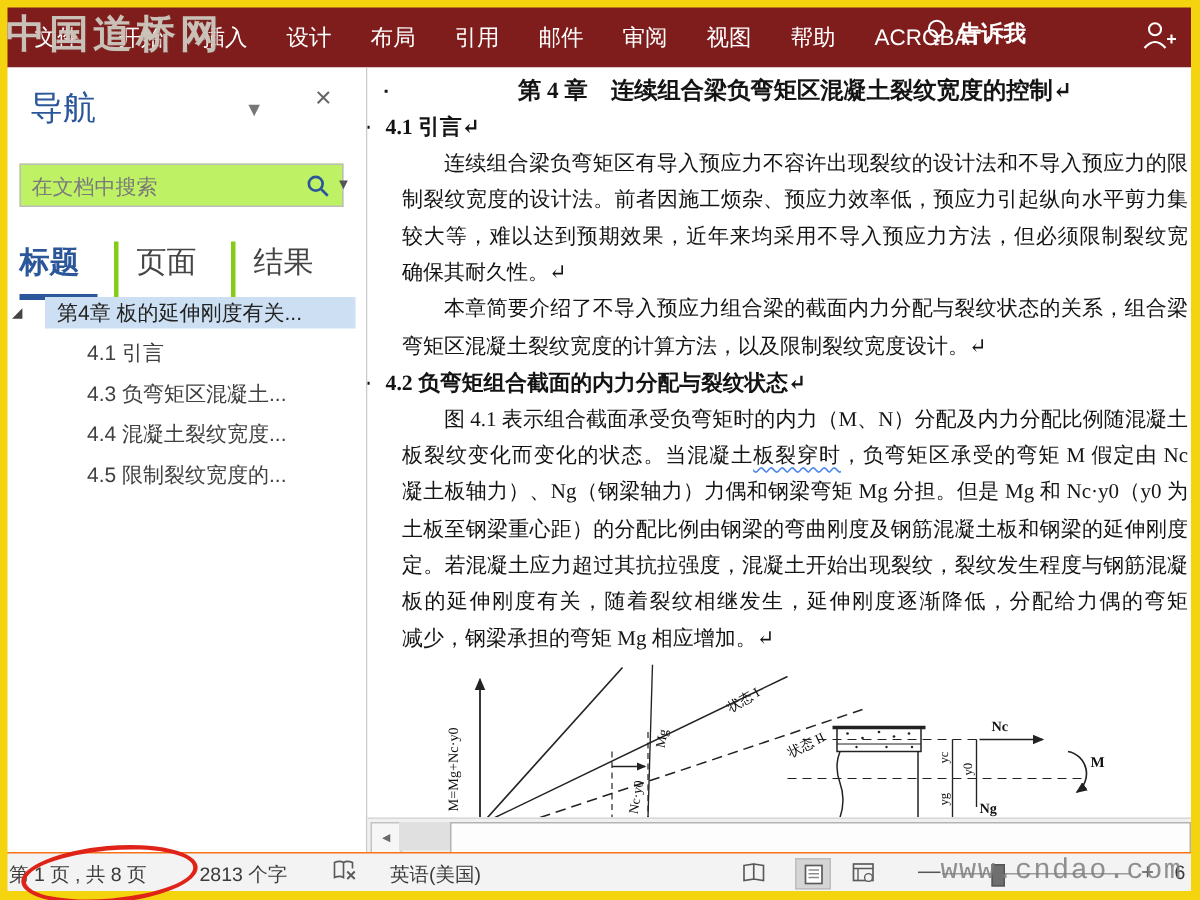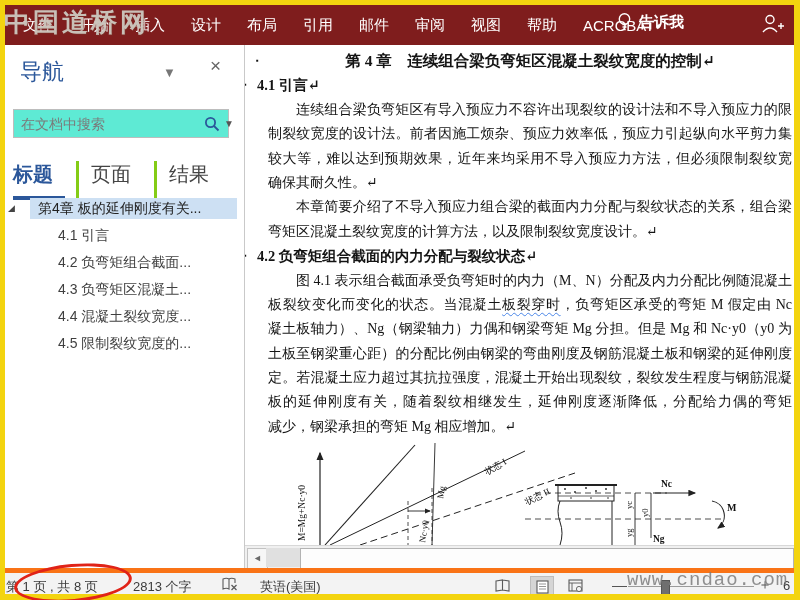--- a/index.html
+++ b/index.html
@@ -18,21 +18,21 @@
   .tellme{position:absolute;left:617px;top:12px;display:flex;align-items:center;color:#fff;font-size:15px;font-weight:bold;}
   .tellme .bulb{margin-right:7px;display:inline-flex;}
   .signin{position:absolute;left:760px;top:13px;}
   
   .nav{position:absolute;left:5px;top:45px;width:239px;height:523px;background:#fff;
        border-right:1px solid #c9c9c9;z-index:10;}
   .nav-title{position:absolute;left:15px;top:12px;font-size:22px;color:#2b579a;}
   .nav-caret{position:absolute;left:158px;top:20px;color:#777;font-size:13px;cursor:pointer;}
   .nav-close{position:absolute;left:205px;top:10px;color:#666;font-size:19px;cursor:pointer;}
   .nav-search{position:absolute;left:8px;top:64px;width:214px;height:27px;border:1px solid #bdbdbd;
-              background:#5eead4;display:flex;align-items:center;}
+              background:#bef264;display:flex;align-items:center;}
   .nav-search input{flex:1;border:0;outline:0;font-size:14px;padding:0 0 0 7px;color:#333;
                     font-family:"Liberation Sans",sans-serif;background:transparent;}
   .nav-search input::placeholder{color:#7a7a7a;opacity:1;}
   .nav-search .mag{display:inline-flex;margin:0 4px 0 2px;}
   .nav-search .scaret{color:#555;font-size:10px;margin-right:6px;cursor:pointer;}
   .nav-tabs{position:absolute;left:8px;top:116px;display:flex;font-size:20px;}
   .nav-tab{padding:0 12px 8px 0;margin-right:11px;color:#444;cursor:pointer;}
   .nav-tab.mid{border-left:3px solid #84cc16;padding-left:12px;}
   .nav-tab.active{color:#2b579a;font-weight:bold;border-bottom:4px solid #2b579a;}
   .nav-list{position:absolute;left:0;top:150px;width:239px;}
@@ -59,21 +59,21 @@
   
   .hscroll{position:absolute;left:245px;top:545px;width:549px;height:23px;background:#f0f0f0;
            border-top:1px solid #d8d8d8;z-index:10;}
   .hs-btn{position:absolute;left:2px;top:2px;width:19px;height:19px;background:#f6f6f6;border:1px solid #c2c2c2;
           color:#6a6a6a;font-size:9px;text-align:center;line-height:18px;cursor:pointer;}
   .hs-track{position:absolute;left:21px;top:2px;width:34px;height:19px;background:#e0e0e0;}
   .hs-thumb{position:absolute;left:55px;top:2px;width:492px;height:19px;background:#fdfdfd;
             border:1px solid #b3b3b3;cursor:grab;}
   
   .status{position:absolute;left:0;top:568px;width:800px;height:26px;background:#f3f3f3;
-          border-top:5px solid #f97316;z-index:10;font-size:13px;color:#3b3b3b;}
+          border-top:1px solid #f97316;z-index:10;font-size:13px;color:#3b3b3b;}
   .st{position:absolute;top:5px;white-space:nowrap;cursor:pointer;}
   .st.page{left:6px;}
   .st.words{left:133px;}
   .st.proof{left:222px;top:4px;}
   .st.lang{left:260px;}
   .viewbtn{position:absolute;top:3px;width:22px;height:19px;display:flex;align-items:center;
            justify-content:center;cursor:pointer;}
   .viewbtn.sel{background:#d5d5d5;border:1px solid #bdbdbd;}
   .zoom-minus{position:absolute;left:612px;top:3px;font-size:15px;color:#555;cursor:pointer;}
   .zoom-track{position:absolute;left:628px;top:13px;width:126px;height:1px;background:#9b9b9b;}
@@ -148,23 +148,20 @@
       <div class="nav-tab mid">结果</div>
     </div>
     <div class="nav-list">
       <div class="nav-item level1">
         <span class="expander">◢</span>
         <span class="hl"></span>
         <span class="lbl">第4章 板的延伸刚度有关...</span>
       </div>
       <div class="nav-item level2">
         <span class="lbl">4.1 引言</span>
-      </div>
-      <div class="nav-item level2">
-        <span class="lbl">4.2 负弯矩组合截面...</span>
       </div>
       <div class="nav-item level2">
         <span class="lbl">4.3 负弯矩区混凝土...</span>
       </div>
       <div class="nav-item level2">
         <span class="lbl">4.4 混凝土裂纹宽度...</span>
       </div>
       <div class="nav-item level2">
         <span class="lbl">4.5 限制裂纹宽度的...</span>
       </div>

